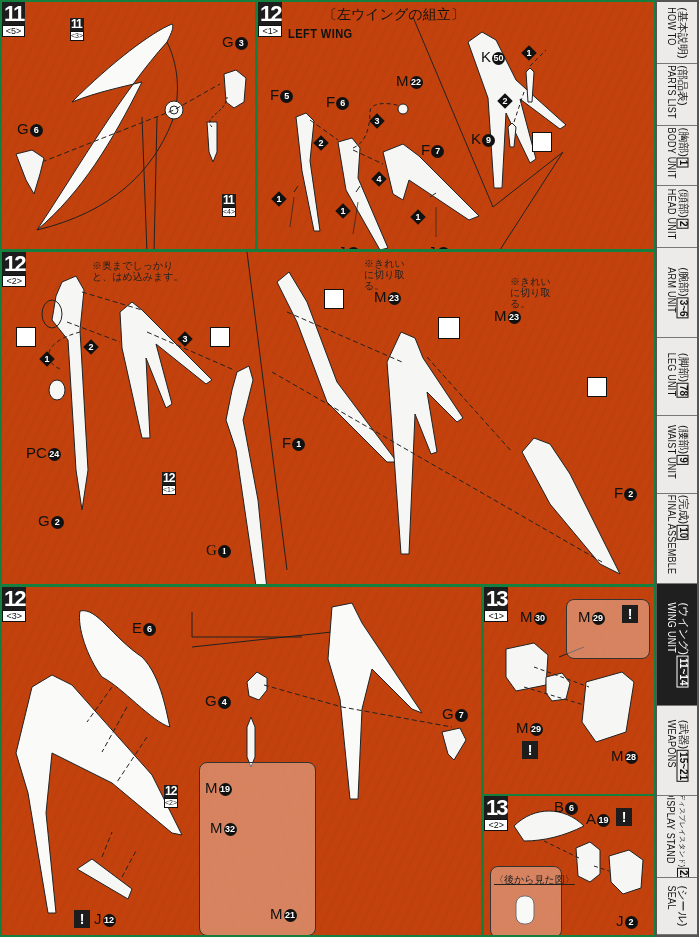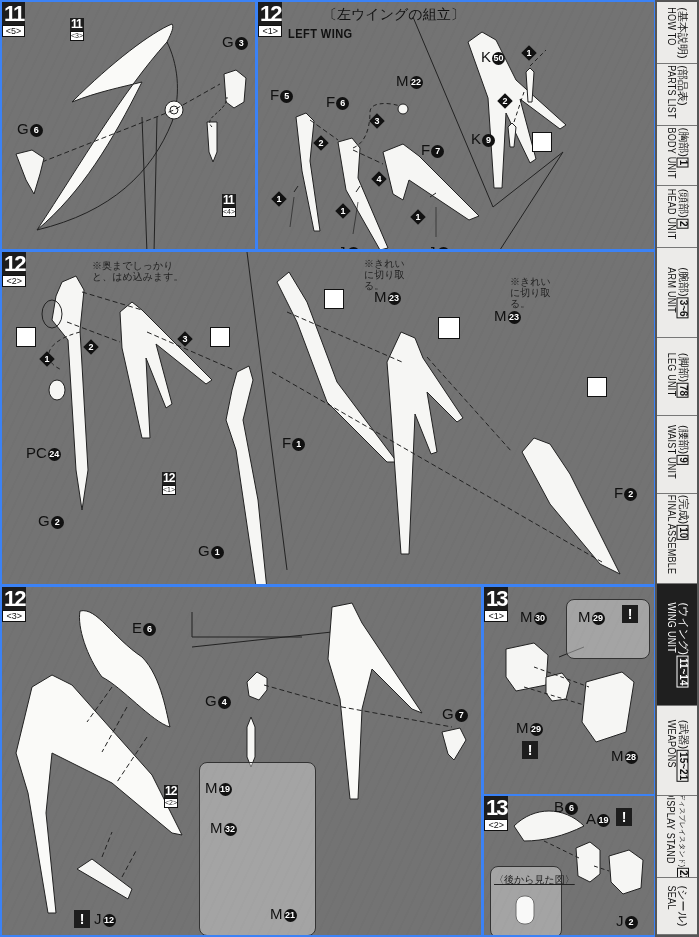--- a/index.html
+++ b/index.html
@@ -1,18 +1,18 @@
 <!DOCTYPE html>
 <html><head>
 <meta charset="utf-8">
 <style>
   html,body{margin:0;padding:0;}
   body{width:699px;height:937px;background:#e9e8e6;font-family:"Liberation Sans",sans-serif;color:#1a1a1a;position:relative;overflow:hidden;}
   .page{position:absolute;left:0;top:0;width:699px;height:937px;background:#3a3a3a;}
-  .panel{position:absolute;background:#737373;border:2px solid #3b82f6;box-sizing:border-box;overflow:hidden;}
+  .panel{position:absolute;background:#c2410c;border:2px solid #15803d;box-sizing:border-box;overflow:hidden;}
   .panel::before{content:"";position:absolute;inset:0;background:
       repeating-linear-gradient(115deg,rgba(0,0,0,0.018) 0 2px,transparent 2px 9px);pointer-events:none;}
   .step{position:absolute;left:0;top:0;display:flex;flex-direction:column;align-items:stretch;z-index:3;}
   .step .num{background:#1d1d1d;color:#fff;font-weight:bold;font-size:22px;line-height:22px;padding:1px 2px 0 2px;letter-spacing:-2px;font-family:"Liberation Sans",sans-serif;}
   .step .sub{background:#fff;color:#111;border:1px solid #111;font-size:9px;line-height:10px;text-align:center;padding:0 1px;}
   .title-jp{position:absolute;font-size:14px;color:#111;}
   .title-en{position:absolute;font-size:13px;font-weight:bold;color:#111;letter-spacing:0.5px;transform:scaleX(0.85);transform-origin:left;}
   .lbl{position:absolute;font-size:15px;font-weight:normal;color:#111;white-space:nowrap;z-index:4;}
   .lbl .c{display:inline-block;width:13px;height:13px;border-radius:50%;background:#111;color:#fff;font-size:9px;line-height:13px;text-align:center;vertical-align:1px;margin-left:1px;font-weight:bold;}
   .note{position:absolute;font-size:10px;line-height:11px;color:#222;white-space:nowrap;z-index:4;}
@@ -164,21 +164,21 @@
     <div class="nipper" style="left:208px;top:75px;"></div>
     <div class="nipper" style="left:322px;top:37px;"></div>
     <div class="nipper" style="left:585px;top:125px;"></div>
     <div class="nipper" style="left:436px;top:65px;width:20px;height:20px;"></div>
     <div class="refbox" style="left:160px;top:220px;">
       <span class="n">12</span>
       <span class="s">&lt;1&gt;</span>
     </div>
     <div class="lbl" style="left:24px;top:192px;"><span>PC</span><span class="c">24</span></div>
     <div class="lbl" style="left:36px;top:260px;"><span>G</span><span class="c">2</span></div>
-    <div class="lbl" style="left:196px;top:290px;"><span>G</span><span class="c">1</span></div>
+    <div class="lbl" style="left:204px;top:290px;font-family:Liberation Serif, serif;"><span>G</span><span class="c">1</span></div>
     <div class="lbl" style="left:280px;top:182px;"><span>F</span><span class="c">1</span></div>
     <div class="lbl" style="left:372px;top:36px;"><span>M</span><span class="c">23</span></div>
     <div class="lbl" style="left:492px;top:55px;"><span>M</span><span class="c">23</span></div>
     <div class="lbl" style="left:612px;top:232px;"><span>F</span><span class="c">2</span></div>
   </div>
 
   <div class="panel" style="left:0;top:585px;width:483px;height:352px;">
     <div class="step">
       <span class="num">12</span>
       <span class="sub">&lt;3&gt;</span>

